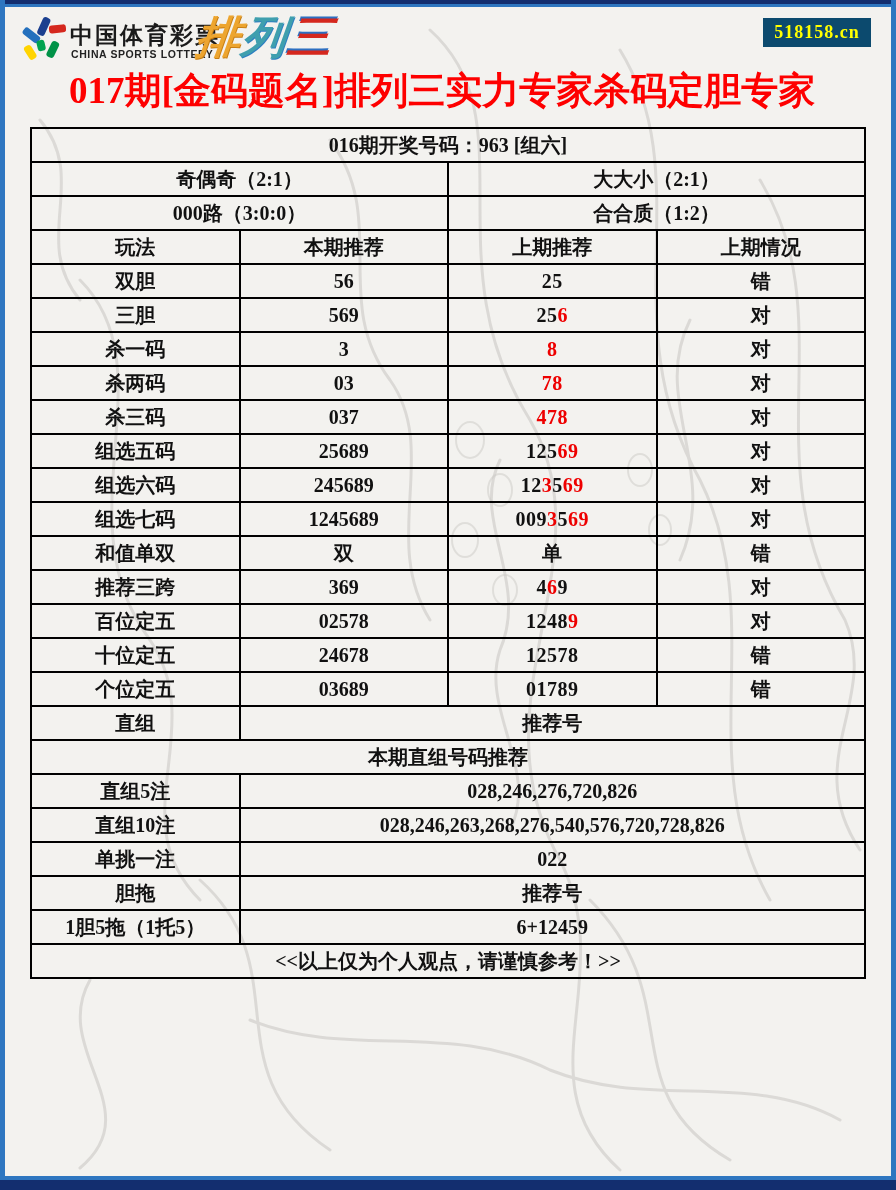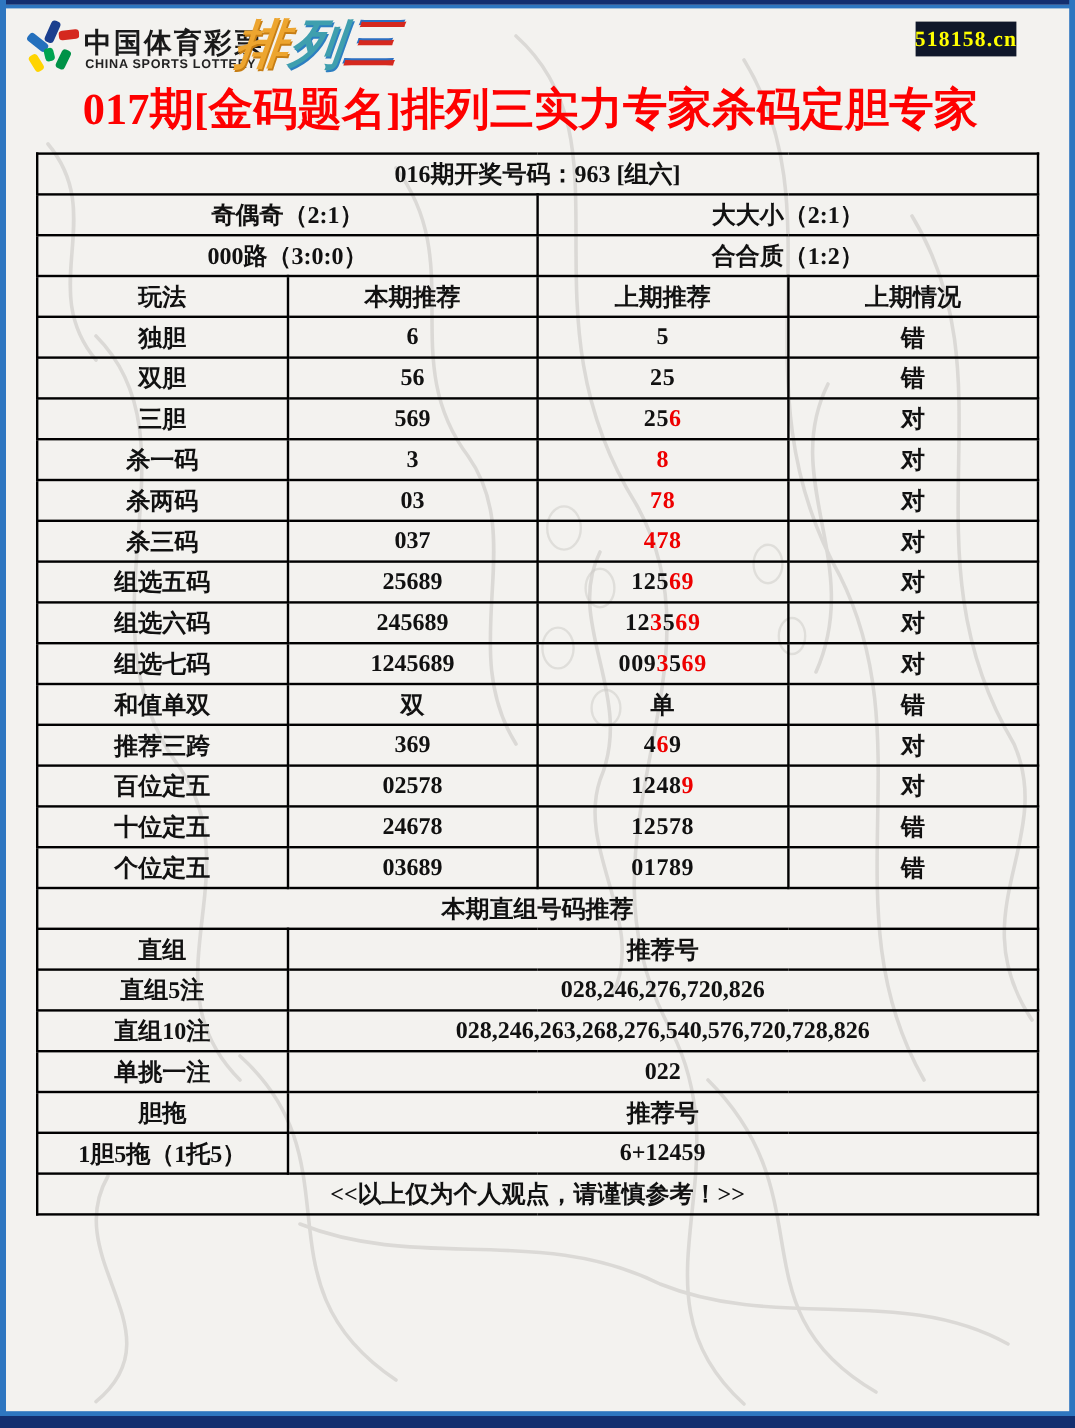--- a/index.html
+++ b/index.html
@@ -23,21 +23,21 @@
   .logo-icon{position:absolute;left:20px;top:16px;}
   .brand-cn{position:absolute;left:70px;top:20px;font-family:"Liberation Sans","DejaVu Sans",sans-serif;
     font-size:23px;font-weight:bold;color:#1a1a1a;letter-spacing:2px;}
   .brand-en{position:absolute;left:71px;top:48px;font-family:"Liberation Sans","DejaVu Sans",sans-serif;
     font-size:10.5px;font-weight:bold;color:#222;letter-spacing:0.6px;}
   .game-logo{position:absolute;left:196px;top:8px;font-size:44px;font-weight:bold;font-style:italic;
     transform:skewX(-6deg);font-family:"Liberation Serif","DejaVu Serif",serif;letter-spacing:2px;}
   .game-c1{color:#eda52f;text-shadow:1px 1px 0 #c77e14;}
   .game-c2{color:#3f9fae;text-shadow:1px 1px 0 #2d7fc1;}
   .game-c3{color:#d5281e;text-shadow:-1px -2px 0 #2d6fc1;}
-  .site-badge{position:absolute;left:763px;top:18px;width:84px;height:29px;background:#0f172a;
+  .site-badge{position:absolute;left:763px;top:18px;width:108px;height:29px;background:#0c4a6e;
     color:#ffff00;font-size:18px;font-weight:bold;display:flex;align-items:center;justify-content:center;
     letter-spacing:1px;}
   .page-title{position:absolute;left:33px;top:66px;width:858px;font-size:37px;font-weight:bold;
     color:#fe0000;white-space:nowrap;letter-spacing:0px;margin-left:36px;}
   
   table.grid{position:absolute;left:30px;top:127px;width:836px;z-index:2;
     border-collapse:collapse;table-layout:fixed;background:transparent;padding-left:40px;}
   table.grid td{border:2px solid #000;height:32px;text-align:center;vertical-align:middle;
     font-size:20px;font-weight:bold;color:#111;padding:0 4px;white-space:nowrap;overflow:hidden;}
   td.note{color:#1212cd;border-radius:10px;}
@@ -118,26 +118,20 @@
     </tr>
     <tr>
       <td>玩法</td>
       <td>本期推荐</td>
       <td>上期推荐</td>
       <td>上期情况</td>
     </tr>
   </tbody>
   <tbody>
       <tr>
-        <td>独胆</td>
-        <td>6</td>
-        <td><span>5</span></td>
-        <td>错</td>
-      </tr>
-      <tr>
         <td>双胆</td>
         <td>56</td>
         <td><span>25</span></td>
         <td>错</td>
       </tr>
       <tr>
         <td>三胆</td>
         <td>569</td>
         <td><span>25</span><span class="red">6</span></td>
         <td class="red">对</td>
@@ -204,26 +198,26 @@
       </tr>
       <tr>
         <td>个位定五</td>
         <td>03689</td>
         <td><span>01789</span></td>
         <td>错</td>
       </tr>
     </tbody>
   <tbody>
     <tr>
-      <td colspan="4">本期直组号码推荐</td>
-    </tr>
-    <tr>
       <td>直组</td>
       <td colspan="3">推荐号</td>
     </tr>
+    <tr>
+      <td colspan="4">本期直组号码推荐</td>
+    </tr>
   </tbody>
   <tbody>
       <tr>
         <td>直组5注</td>
         <td colspan="3">028,246,276,720,826</td>
       </tr>
       <tr>
         <td>直组10注</td>
         <td colspan="3">028,246,263,268,276,540,576,720,728,826</td>
       </tr>

